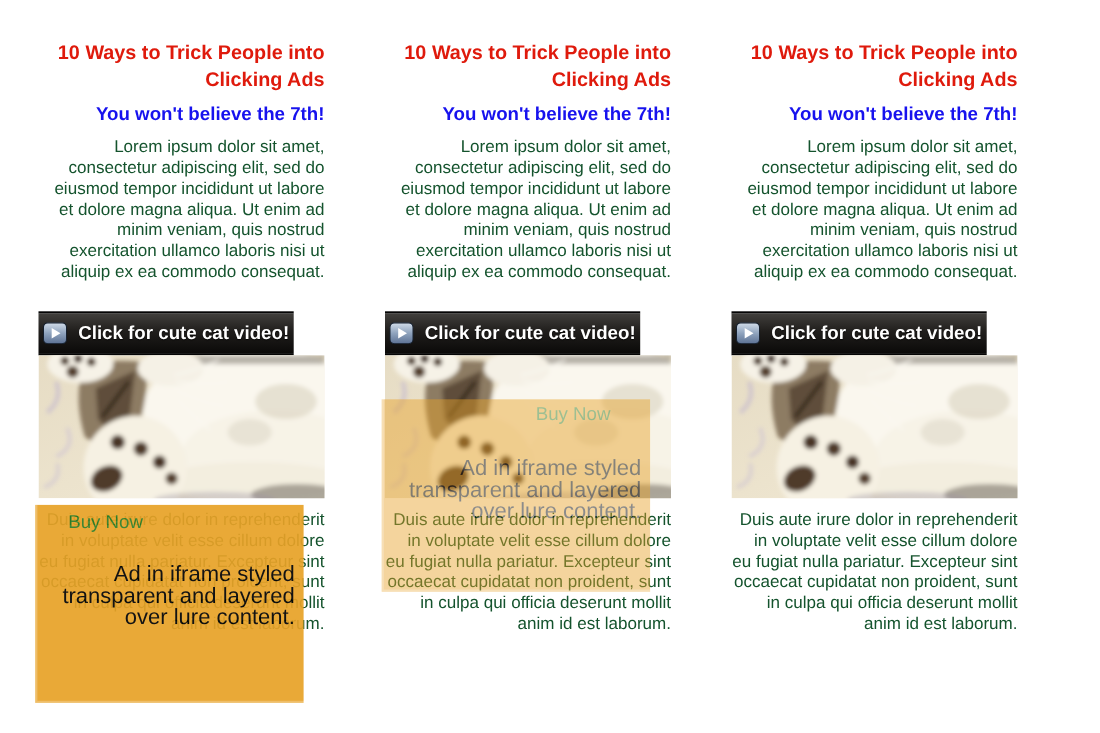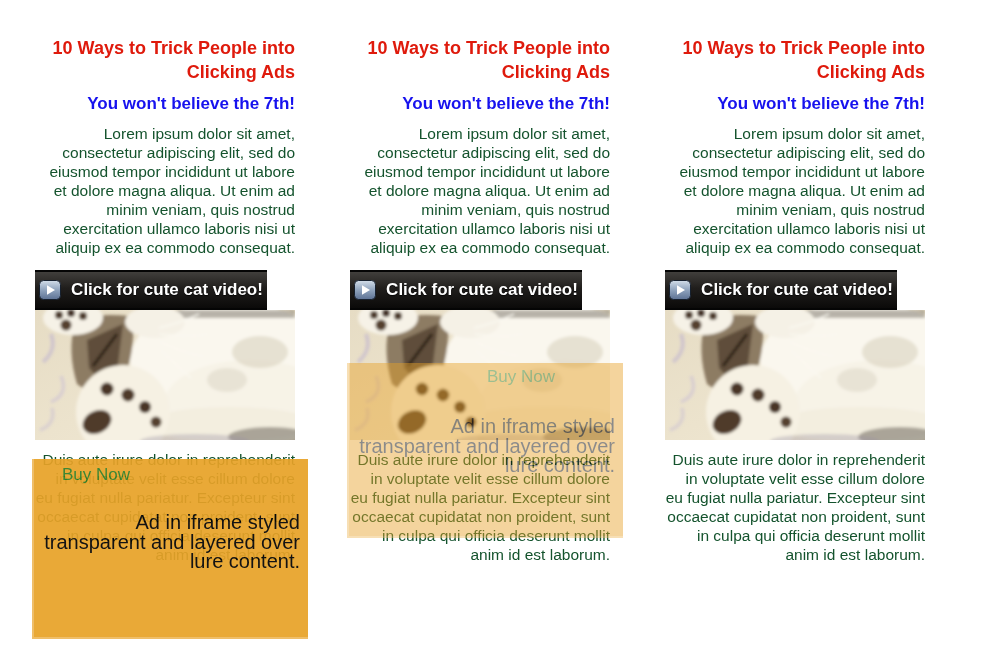--- a/index.html
+++ b/index.html
@@ -9,33 +9,33 @@
     -webkit-font-smoothing:antialiased;
   }
   .row{display:flex;padding:36px 0 0 35px;gap:55px;text-align:right;}
   .col{position:relative;width:260px;height:610px;flex:0 0 260px;}
 
   .headline{margin:0;font-size:18px;line-height:24px;font-weight:bold;}
   .subhead{margin:9px 0 0 0;font-size:17px;line-height:21px;font-weight:bold;}
   .para{margin:10px 0 0 0;font-size:15.5px;line-height:19px;color:#14532d;}
   .para-2{}
 
-  .video{margin-top:13px;width:232px;}
+  .video{margin-top:26px;width:232px;}
   .video-bar{
     height:40px;display:flex;align-items:center;justify-content:center;gap:10px;
     background:linear-gradient(#413f3c 0%,#201e1c 45%,#0b0a09 100%);
     border-top:2px solid #050505;border-bottom:2px solid #050505;
     box-sizing:border-box;
   }
   .video-caption{color:#fff;font-weight:bold;font-size:17px;text-shadow:0 1px 1px rgba(0,0,0,.8);}
   .play-glyph{display:block;}
   .cat-photo{display:block;width:260px;height:130px;}
 
   .ad-overlay{
-    position:absolute;left:-3px;width:276px;height:180px;
+    position:absolute;left:-3px;width:244px;height:180px;
     box-shadow:inset 2px -2px 0 rgba(255,255,255,.25);
   }
   .col--1 .ad-overlay{top:423px;}
   .col--2 .ad-overlay,.col--3 .ad-overlay{top:327px;height:175px;}
   .buy-now{position:absolute;font-size:17px;text-decoration:none;cursor:pointer;}
   .col--1 .buy-now{left:30px;top:6px;}
   .col--2 .buy-now,.col--3 .buy-now{left:140px;top:4px;}
   .ad-desc{position:absolute;top:50px;left:4px;right:4px;margin:4px;
     font-size:20px;line-height:19.5px;color:#000000;}
 </style>

